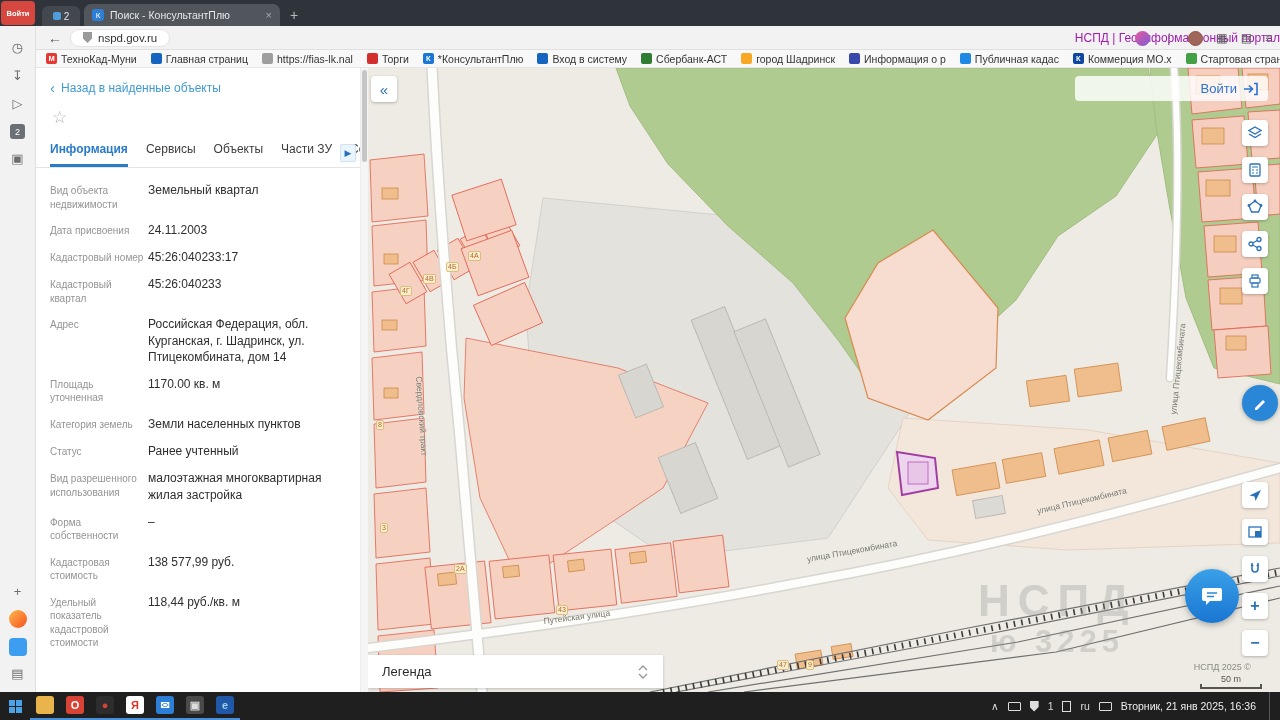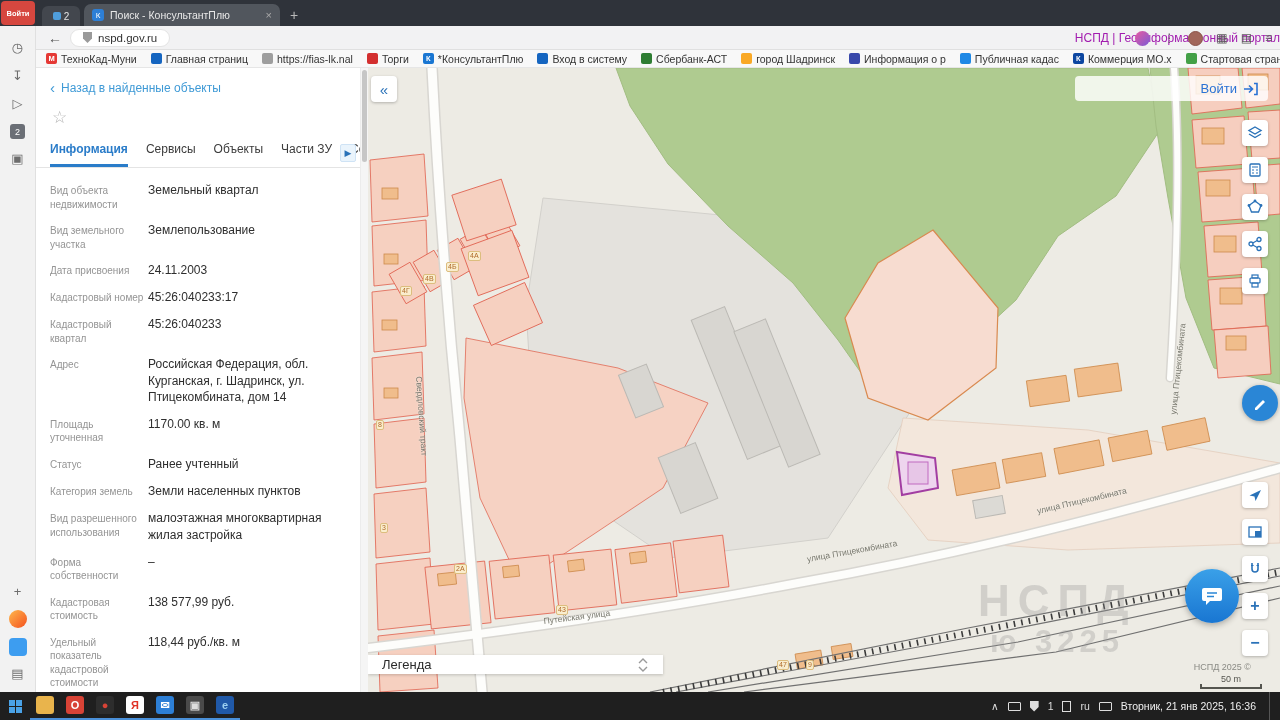--- a/index.html
+++ b/index.html
@@ -68,21 +68,21 @@
   .wm1{left:610px;top:508px;font-size:44px}
   .wm2{left:622px;top:556px;font-size:31px;letter-spacing:5px}
   .collapse-btn{position:absolute;left:3px;top:8px;width:26px;height:26px;background:#fff;border-radius:4px;box-shadow:0 1px 3px rgba(0,0,0,.25);color:#2a72b8;font-size:15px;display:flex;align-items:center;justify-content:center}
   .login-bar{position:absolute;left:707px;top:8px;width:193px;height:25px;background:rgba(255,255,255,.82);border-radius:4px;display:flex;align-items:center;justify-content:flex-end;gap:6px;padding-right:10px}
   .login-bar .txt{color:#2a72d4;font-size:13px}
   .mbtn{position:absolute;right:12px;width:26px;height:26px;background:#fff;border-radius:4px;box-shadow:0 1px 3px rgba(0,0,0,.25);display:flex;align-items:center;justify-content:center;color:#2a72b8}
   .mbtn svg{display:block}
   .mbtn.zoomt{font-size:16px;font-weight:bold}
   .pen-widget{position:absolute;right:2px;top:317px;width:36px;height:36px;border-radius:50%;background:#2a86d6;box-shadow:0 1px 4px rgba(0,0,0,.3);display:flex;align-items:center;justify-content:center}
   .chat-btn{position:absolute;left:817px;top:501px;width:54px;height:54px;border-radius:50%;background:linear-gradient(180deg,#3aa0e8,#1976d2);box-shadow:0 2px 6px rgba(0,0,0,.3);display:flex;align-items:center;justify-content:center}
-  .legend{position:absolute;left:0;top:587px;width:295px;height:19px;background:#fff;box-shadow:0 1px 3px rgba(0,0,0,.2);display:flex;align-items:center;padding:0 14px}
+  .legend{position:absolute;left:0;top:587px;width:295px;height:33px;background:#fff;box-shadow:0 1px 3px rgba(0,0,0,.2);display:flex;align-items:center;padding:0 14px}
   .legend .lg-txt{font-size:13px;color:#2b2b2b}
   .legend .chevs{margin-left:auto;display:flex;flex-direction:column;gap:2px}
   .copyright{position:absolute;right:29px;top:594px;font-size:9px;color:#8a8a84}
   .scalebox{position:absolute;right:18px;top:606px;width:62px;text-align:center}
   .scalebox .sl{font-size:9px;color:#55554f}
   .scalebar{height:5px;border-left:2px solid #55554f;border-right:2px solid #55554f;border-bottom:2px solid #55554f}
 
   
   .taskbar{position:absolute;left:0;bottom:0;width:1280px;height:28px;background:#1f1f1f;display:flex;align-items:center}
   .start{width:30px;height:28px;display:flex;align-items:center;justify-content:center}
@@ -232,24 +232,20 @@
 
       <div class="tabs-more">▶</div>
     </div>
     <div class="fields">
 
         <div class="field-row">
           <div class="f-label">Вид объекта недвижимости</div>
           <div class="f-value">Земельный квартал</div>
         </div>
 
-        <div class="field-row">
-          <div class="f-label">Вид земельного участка</div>
-          <div class="f-value">Землепользование</div>
-        </div>
 
         <div class="field-row">
           <div class="f-label">Дата присвоения</div>
           <div class="f-value">24.11.2003</div>
         </div>
 
         <div class="field-row">
           <div class="f-label">Кадастровый номер</div>
           <div class="f-value">45:26:040233:17</div>
         </div>
@@ -263,27 +259,27 @@
           <div class="f-label">Адрес</div>
           <div class="f-value">Российская Федерация, обл. Курганская, г. Шадринск, ул. Птицекомбината, дом 14</div>
         </div>
 
         <div class="field-row">
           <div class="f-label">Площадь уточненная</div>
           <div class="f-value">1170.00 кв. м</div>
         </div>
 
         <div class="field-row">
+          <div class="f-label">Категория земель</div>
+          <div class="f-value">Земли населенных пунктов</div>
+        </div>
+
+        <div class="field-row">
           <div class="f-label">Статус</div>
           <div class="f-value">Ранее учтенный</div>
-        </div>
-
-        <div class="field-row">
-          <div class="f-label">Категория земель</div>
-          <div class="f-value">Земли населенных пунктов</div>
         </div>
 
         <div class="field-row">
           <div class="f-label">Вид разрешенного использования</div>
           <div class="f-value">малоэтажная многоквартирная жилая застройка</div>
         </div>
 
         <div class="field-row">
           <div class="f-label">Форма собственности</div>
           <div class="f-value">–</div>

